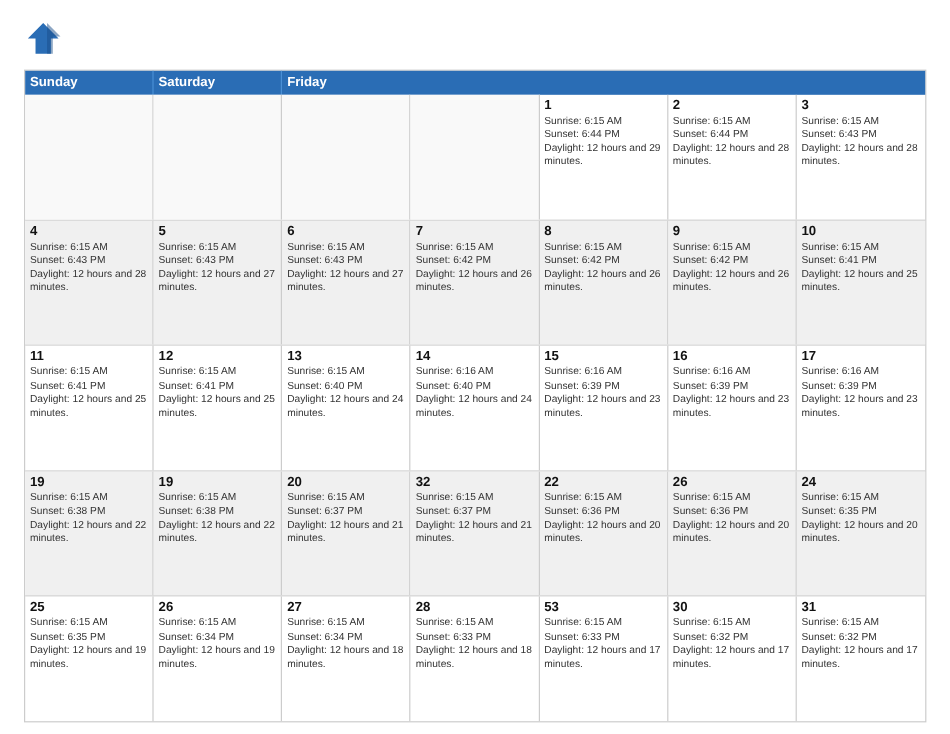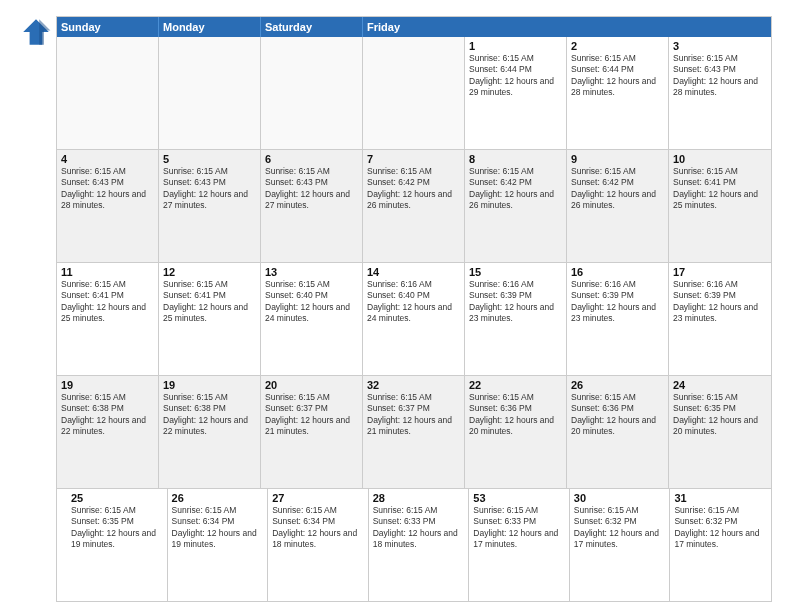--- a/index.html
+++ b/index.html
@@ -8,21 +8,21 @@
       background: #fff;
       width: 792px;
       height: 612px;
       overflow: hidden;
     }
     .page {
       width: 792px;
       height: 612px;
       padding: 16px 20px 10px 20px;
       display: flex;
-      flex-direction: row;
+      flex-direction: column;
     }
     .header {
       display: flex;
       justify-content: space-between;
       align-items: flex-start;
       margin-bottom: 10px;
     }
     .logo {
       display: flex;
       align-items: center;
@@ -77,21 +77,21 @@
       flex: 1;
       display: flex;
       flex-direction: column;
     }
     .cal-row {
       display: grid;
       grid-template-columns: repeat(7, 1fr);
       flex: 1;
       border-bottom: 1px solid #ccc;
     }
-    .cal-row:last-child { border-bottom: none; margin-left: 10px; }
+    .cal-row:last-child { border-bottom: none; }
     .cal-cell {
       border-right: 1px solid #ccc;
       padding: 3px 4px;
       font-size: 9px;
       color: #333;
       vertical-align: top;
       min-height: 0;
       display: flex;
       flex-direction: column;
     }
@@ -127,21 +127,20 @@
     </div>
     <div class="title-block">
       <div class="month-year"></div>
       <div class="location"></div>
     </div>
   </div>
 
   <div class="calendar">
     <div class="cal-header">
     <div class="cal-header-cell">Sunday</div>
-        <div class="cal-header-cell">Monday</div>
         <div class="cal-header-cell">Saturday</div>
         <div class="cal-header-cell">Friday</div>
       </div>
     <div class="cal-body">
     <div class="cal-row">
           <div class="cal-cell empty"></div>
           <div class="cal-cell empty"></div>
           <div class="cal-cell empty"></div>
           <div class="cal-cell empty"></div>
           <div class="cal-cell">

